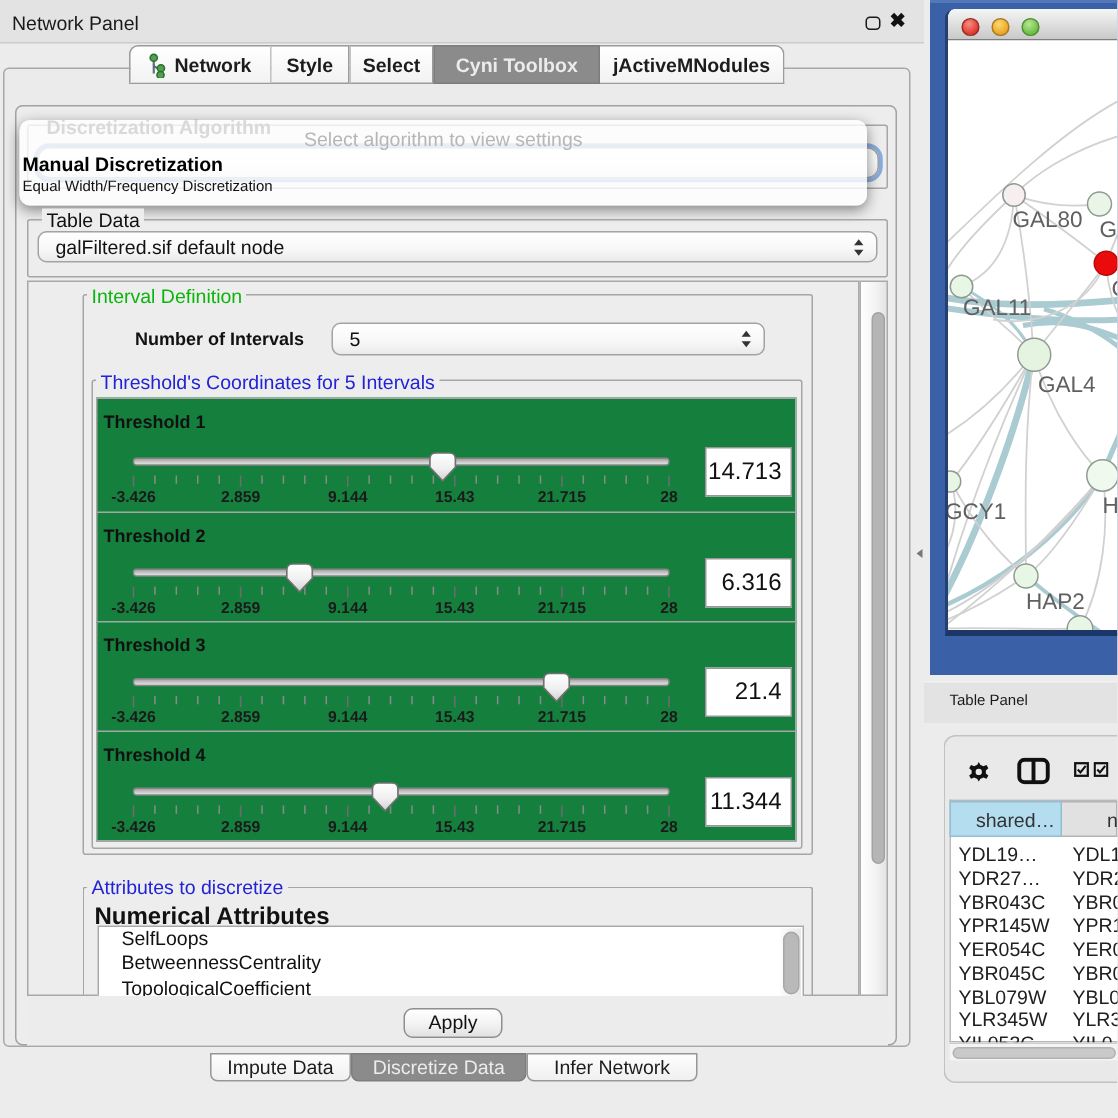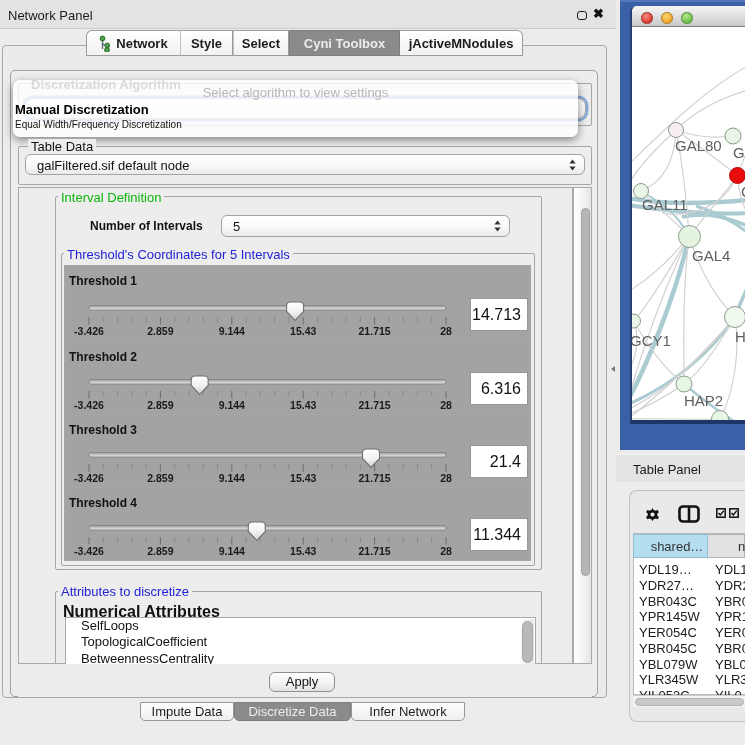--- a/index.html
+++ b/index.html
@@ -36,21 +36,21 @@
 #popup .r2 { position:absolute; left:2px; top:22px; font-size:13px; font-weight:bold; color:#000; }
 #popup .r3 { position:absolute; left:2px; top:39px; font-size:10px; color:#111; }
 
 #viewport { position:absolute; left:18px; top:187px; width:555px; height:477px;
   border:1px solid #a8a8a8; background:#ededed; overflow:hidden; }
 #vscroll { position:absolute; left:573px; top:187px; width:19px; height:477px;
   border:1px solid #ababab; border-left:1px solid #ababab;
   background:linear-gradient(to right,#ffffff,#f2f2f2 60%,#e4e4e4); }
 #vthumb { position:absolute; left:7px; top:20px; width:9px; height:368px; border-radius:5px;
   background:#b5b5b5; border:1px solid #a2a2a2; }
-.tbox { position:absolute; border:1px solid #a6a6a6; background:#a3a3a3; }
+.tbox { position:absolute; border:1px solid #a6a6a6; background:#15803d; }
 .tlabel { position:absolute; left:4px; top:8px; font-size:12px; font-weight:bold; color:#111; }
 .tval { position:absolute; left:405px; top:32px; width:58px; height:33px; background:#fff;
   border:1px solid #979797; font-size:16px; color:#111; text-align:right;
   line-height:31px; padding-right:6px; }
 
 #attrlist { position:absolute; left:65px; top:617px; width:471px; height:60px; background:#fff;
   border:1px solid #a8a8a8; font-size:13px; color:#111; }
 #attrlist .ali { padding-left:15px; height:16.3px; line-height:16.3px; }
 #alscroll { position:absolute; right:1px; top:1px; width:14px; height:58px; background:linear-gradient(to right,#fcfcfc,#e8e8e8); }
 #althumb { position:absolute; left:1.5px; top:2px; width:11px; height:42px; background:#b9b9b9; border:1px solid #a6a6a6; border-radius:6px; }
@@ -66,21 +66,21 @@
 
 #bluebg { position:absolute; left:620px; top:0; width:125px; height:450px; background:#3a61a7; border-top:2px solid #5377b9; }
 #netwin { position:absolute; left:630px; top:6px; width:115px; height:418px;
   border-left:2px solid #243f72; border-bottom:4px solid #1d3668; background:#fff; border-top-left-radius:6px; }
 #nettitle { position:absolute; left:632px; top:6px; width:113px; height:21px;
   background:linear-gradient(#f6f6f6,#c9c9c9); border-bottom:1px solid #7e7e7e; border-top-left-radius:6px; }
 .light { position:absolute; top:12px; width:11.5px; height:11.5px; border-radius:50%; }
 
 #tpbar { position:absolute; left:616px; top:454px; width:129px; height:28px; background:#e3e3e3;
   border-top:1px solid #f2f2f2; }
-#tpbar .t { position:absolute; left:17px; top:7px; font-size:13px; color:#1a1a1a; }
+#tpbar .t { position:absolute; left:17px; top:7px; font-size:10px; color:#1a1a1a; }
 #tpanel { position:absolute; left:629px; top:490px; width:116px; height:232px;
   background:#e9e9e9; border:1px solid #c2c2c2; border-radius:8px 0 0 8px; border-right:none; }
 #ttable { position:absolute; left:633px; top:533px; width:112px; height:162px; background:#fff; border:1px solid #b9b9b9; border-right:none; }
 .thead { position:absolute; top:534px; height:24px; font-size:13px; color:#333;
   display:flex; align-items:center; justify-content:center; }
 .trow { position:absolute; left:633px; width:112px; height:15.7px; font-size:13px; color:#202020; }
 .trow .c1 { position:absolute; left:6px; top:2px; }
 .trow .c2 { position:absolute; left:82px; top:2px; }
 #hscroll { position:absolute; left:633px; top:695px; width:112px; height:12px; background:#f4f4f4; border-top:1px solid #cecece; }
 #hthumb { position:absolute; left:2px; top:2px; width:109px; height:8px; background:#c9c9c9; border:1px solid #b2b2b2; border-radius:4px; }
@@ -362,22 +362,22 @@
       </svg>
     </div>
 <div class="tval" style="top:30px">11.344</div>
 </div>
 
 <div class="group" style="left:55px;top:591px;width:487px;height:76px;border-bottom:none"></div>
 <div class="gtitle" style="left:58px;top:584px;color:#2222d6">Attributes to discretize</div>
 <div class="abs" style="left:63px;top:603px;font-size:16px;font-weight:bold;color:#111">Numerical Attributes</div>
 <div id="attrlist">
   <div class="ali">SelfLoops</div>
+  <div class="ali">BetweennessCentrality</div>
   <div class="ali">TopologicalCoefficient</div>
-  <div class="ali">BetweennessCentrality</div>
   <div id="alscroll">
       <div id="althumb"></div>
     </div>
 </div>
 <div class="abs" style="left:18px;top:664px;width:574px;height:33px;background:#ececec"></div>
 <div id="applybtn">Apply</div>
 
 <div class="btab" style="left:140px;width:94px;">Impute Data</div>
 <div class="btab sel" style="left:234px;width:117px;">Discretize Data</div>
 <div class="btab" style="left:351px;width:114px;">Infer Network</div>

